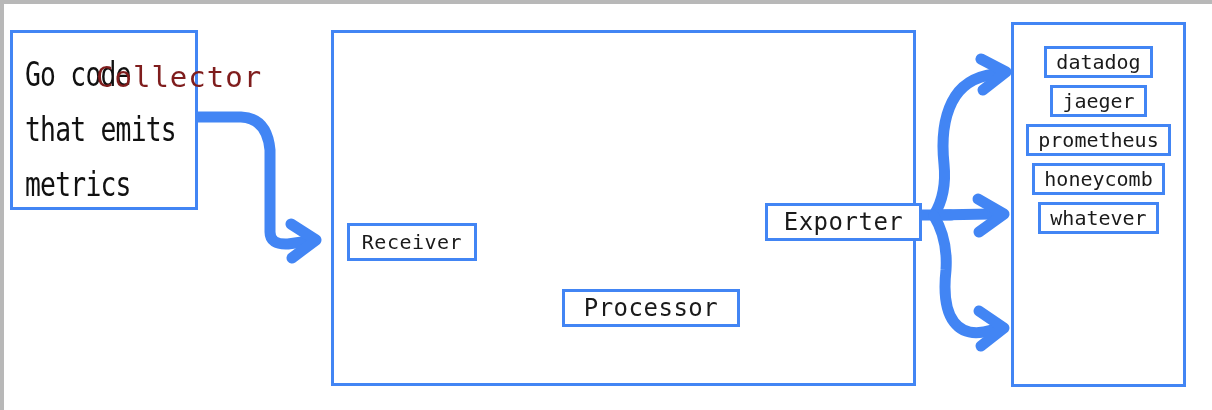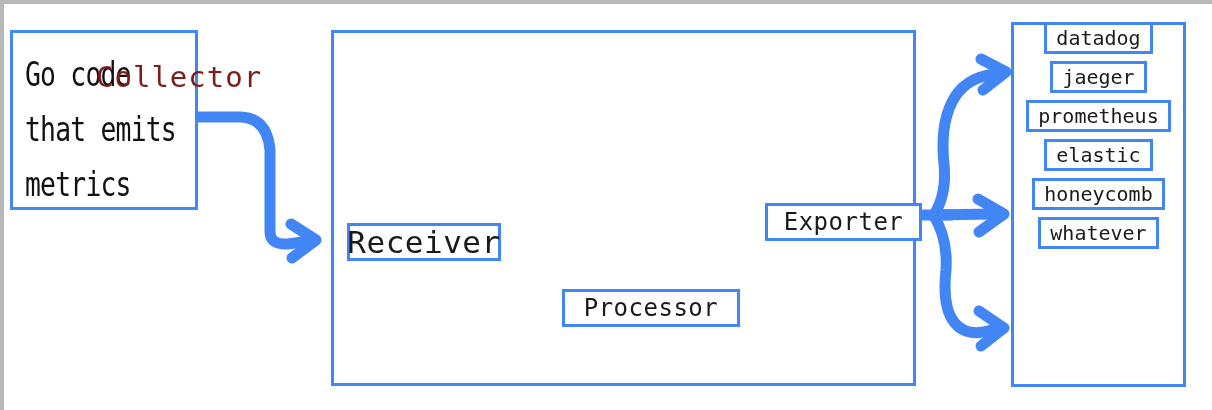--- a/index.html
+++ b/index.html
@@ -75,23 +75,23 @@
     top: 56px;
     font-size: 29px;
     letter-spacing: 1px;
     color: #7f1d1d;
     white-space: nowrap;
   }
   
   #receiver-box {
     left: 343px;
     top: 219px;
-    width: 154px;
+    width: 130px;
     height: 38px;
-    font-size: 31px;
+    font-size: 20px;
     letter-spacing: 0.5px;
   }
   #processor-box {
     left: 558px;
     top: 285px;
     width: 178px;
     height: 38px;
     font-size: 24px;
     letter-spacing: 0.5px;
   }
@@ -111,21 +111,21 @@
     height: 365px;
     display: block;
     border-width: 3px;
   }
   #destinations-list {
     position: absolute;
     left: 1007px;
     top: 18px;
     width: 175px;
     height: 365px;
-    padding-top: 0;
+    padding-top: 24px;
     box-sizing: border-box;
     display: flex;
     flex-direction: column;
     align-items: center;
     gap: 7px;
   }
   .dest-item {
     position: relative;
     box-sizing: border-box;
     background: #ffffff;
@@ -183,18 +183,17 @@
 
   <div class="node" id="receiver-box">Receiver</div>
   <div class="node" id="processor-box">Processor</div>
   <div class="node" id="exporter-box">Exporter</div>
 
   <div class="node" id="destinations-box"></div>
   <div id="destinations-list">
     <div class="dest-item">datadog</div>
     <div class="dest-item">jaeger</div>
     <div class="dest-item">prometheus</div>
-    <div class="dest-item">elastic</div>
     <div class="dest-item">honeycomb</div>
     <div class="dest-item">whatever</div>
   </div>
 
 </div>
 
 </body></html>

